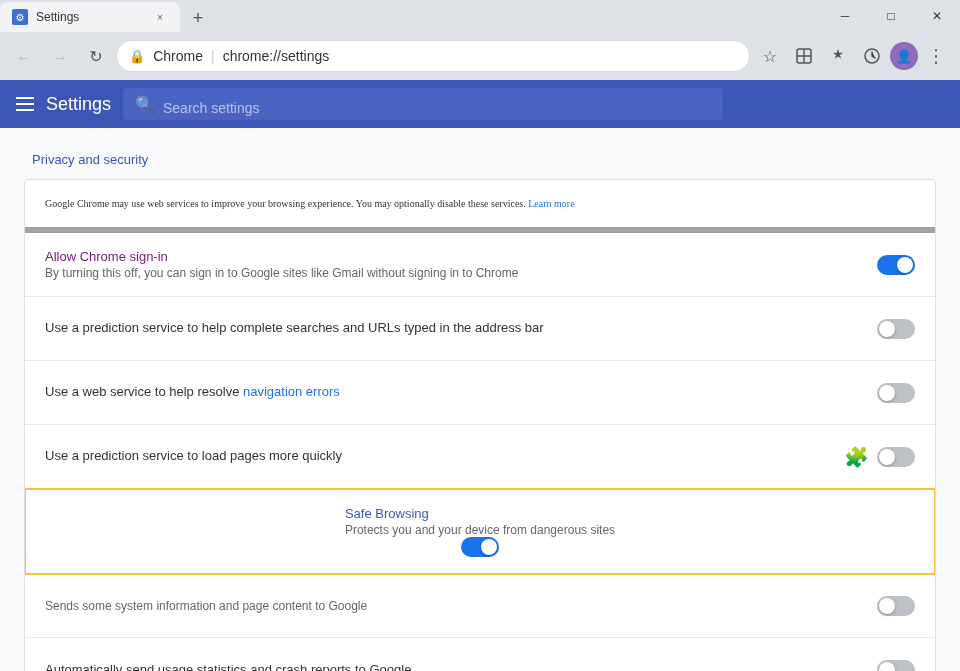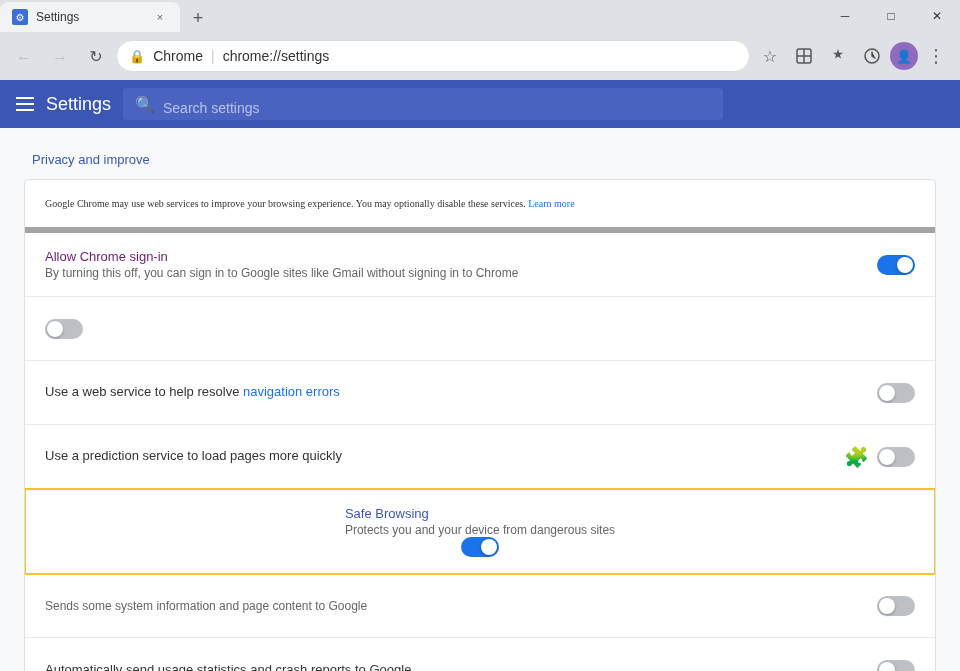--- a/index.html
+++ b/index.html
@@ -321,41 +321,44 @@
   </div>
   <span class="settings-title">Settings</span>
   <div class="search-bar">
     <span class="search-icon-svg">🔍</span>
     <input type="text" placeholder="Search settings" style="">
   </div>
 </div>
 
 <div class="main-content">
   <div class="content-area">
-    <div class="section-title">Privacy and improve</div>
+    <div class="section-title">Privacy and security</div>
 
     <div class="settings-card">
 
       <div class="info-row">
         <span>Google Chrome may use web services to improve your browsing experience. You may optionally disable these services.</span>
         <span> </span>
         <span class="link" style="color:#1a73e8;cursor:pointer;">Learn more</span>
       </div>
 
       <div class="setting-row">
         <div class="setting-text">
           <div class="setting-label blue">Allow Chrome sign-in</div>
           <div class="setting-desc">By turning this off, you can sign in to Google sites like Gmail without signing in to Chrome</div>
         </div>
         <div class="toggle on">
           <div class="toggle-knob"></div>
         </div>
       </div>
 
       <div class="setting-row">
+        <div class="setting-text">
+          <div class="setting-label">Use a prediction service to help complete searches and URLs typed in the address bar</div>
+        </div>
         <div class="toggle off">
           <div class="toggle-knob"></div>
         </div>
       </div>
 
       <div class="setting-row">
         <div class="setting-text">
           <div class="setting-label">
             Use a web service to help resolve <span class="link" style="color:#1a73e8;cursor:pointer;">navigation errors</span>
           </div>

